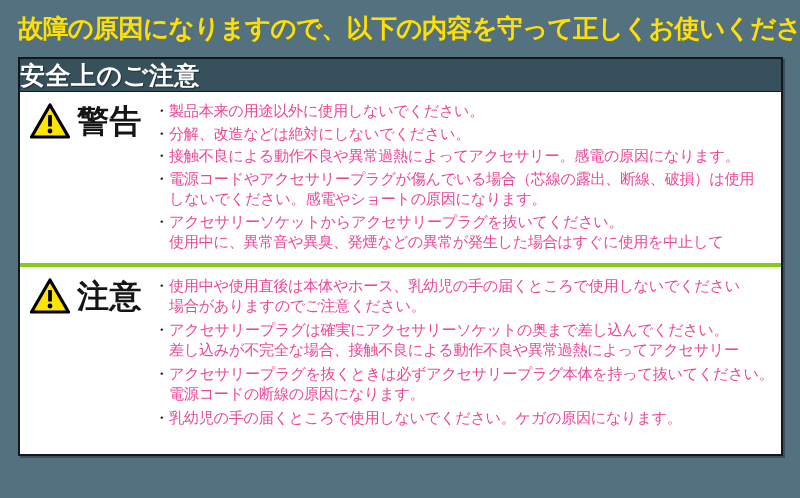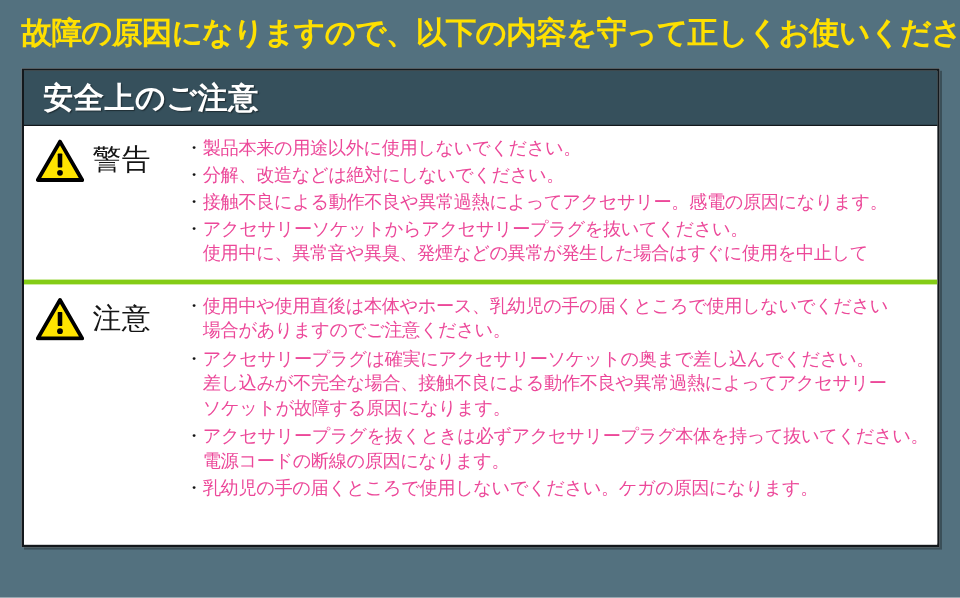--- a/index.html
+++ b/index.html
@@ -43,26 +43,25 @@
     top: 57px;
     width: 765px;
     height: 399px;
     box-sizing: border-box;
     border: 2px solid #13181c;
     background: #ffffff;
     box-shadow: 2px 2px 0 rgba(0,0,0,0.30);
   }
 
   .panel-title-bar {
-    height: 46px;
+    height: 33px;
     background: #36505c;
     box-sizing: border-box;
     display: flex;
     align-items: center;
-    padding-left: 16px;
     border-bottom: 1px solid #13181c;
   }
   .panel-title {
     color: #ffffff;
     font-size: 25px;
     font-weight: bold;
     letter-spacing: 0.5px;
     text-shadow: 1px 1px 1px rgba(0,0,0,0.45);
     white-space: nowrap;
   }
@@ -92,22 +91,22 @@
     gap: 7px;
     padding-top: 2px;
   }
 
   .tri-icon {
     flex: 0 0 auto;
     display: block;
   }
 
   .sev-label {
-    font-size: 24px;
-    font-weight: normal;
+    font-size: 32px;
+    font-weight: bold;
     color: #151515;
     letter-spacing: 0.5px;
     white-space: nowrap;
     line-height: 1;
   }
 
   
   .bullets {
     flex: 1 1 auto;
     list-style: none;
@@ -166,20 +165,24 @@
           <li>
             <span class="ln">製品本来の用途以外に使用しないでください。</span>
           </li>
           <li>
             <span class="ln">分解、改造などは絶対にしないでください。</span>
           </li>
           <li>
             <span class="ln">接触不良による動作不良や異常過熱によってアクセサリー。感電の原因になります。</span>
           </li>
           <li>
+            <span class="ln">電源コードやアクセサリープラグが傷んでいる場合（芯線の露出、断線、破損）は使用</span>
+            <span class="ln">しないでください。感電やショートの原因になります。</span>
+          </li>
+          <li>
             <span class="ln">アクセサリーソケットからアクセサリープラグを抜いてください。</span>
             <span class="ln">使用中に、異常音や異臭、発煙などの異常が発生した場合はすぐに使用を中止して</span>
           </li>
         </ul>
       </div>
 
       <div class="section caution-section">
         <div class="sev">
           <svg class="tri-icon" width="40" height="36" viewBox="0 0 40 36">
             <path d="M20 2 L38.5 34 L1.5 34 Z" fill="#FFE400" stroke="#000000" stroke-width="3.2" stroke-linejoin="round"></path>
@@ -189,21 +192,20 @@
           <span class="sev-label">注意</span>
         </div>
         <ul class="bullets">
           <li>
             <span class="ln">使用中や使用直後は本体やホース、乳幼児の手の届くところで使用しないでください</span>
             <span class="ln">場合がありますのでご注意ください。</span>
           </li>
           <li>
             <span class="ln">アクセサリープラグは確実にアクセサリーソケットの奥まで差し込んでください。</span>
             <span class="ln">差し込みが不完全な場合、接触不良による動作不良や異常過熱によってアクセサリー</span>
-            <span class="ln">ソケットが故障する原因になります。</span>
           </li>
           <li>
             <span class="ln">アクセサリープラグを抜くときは必ずアクセサリープラグ本体を持って抜いてください。</span>
             <span class="ln">電源コードの断線の原因になります。</span>
           </li>
           <li>
             <span class="ln">乳幼児の手の届くところで使用しないでください。ケガの原因になります。</span>
           </li>
         </ul>
       </div>

